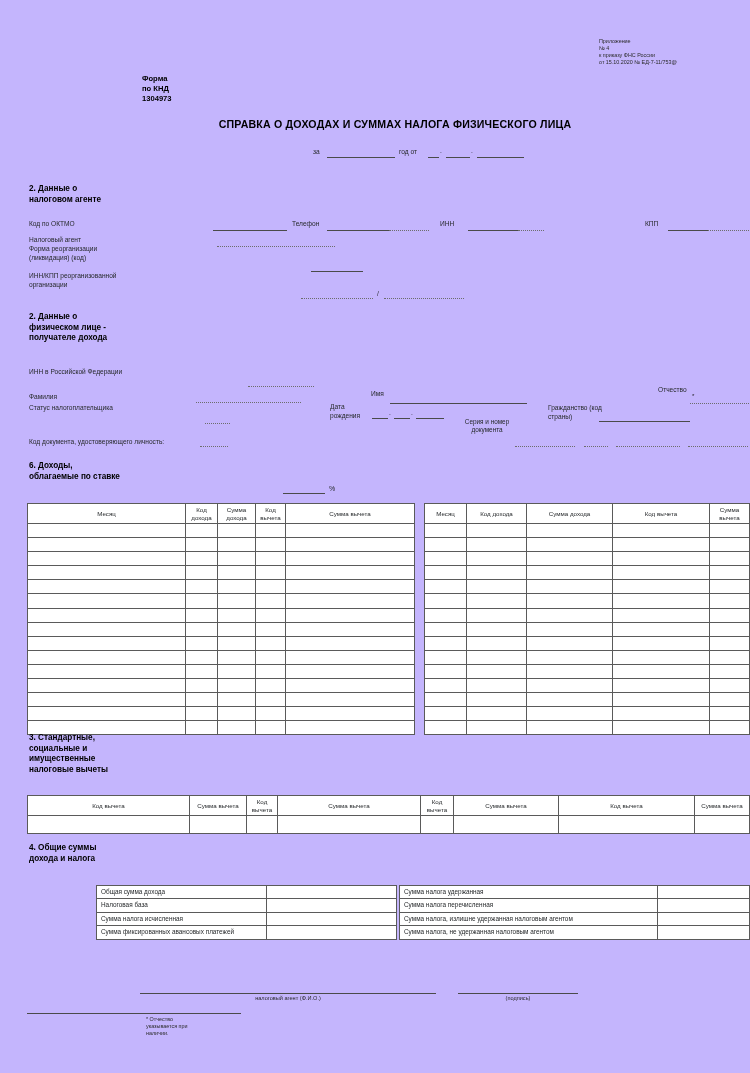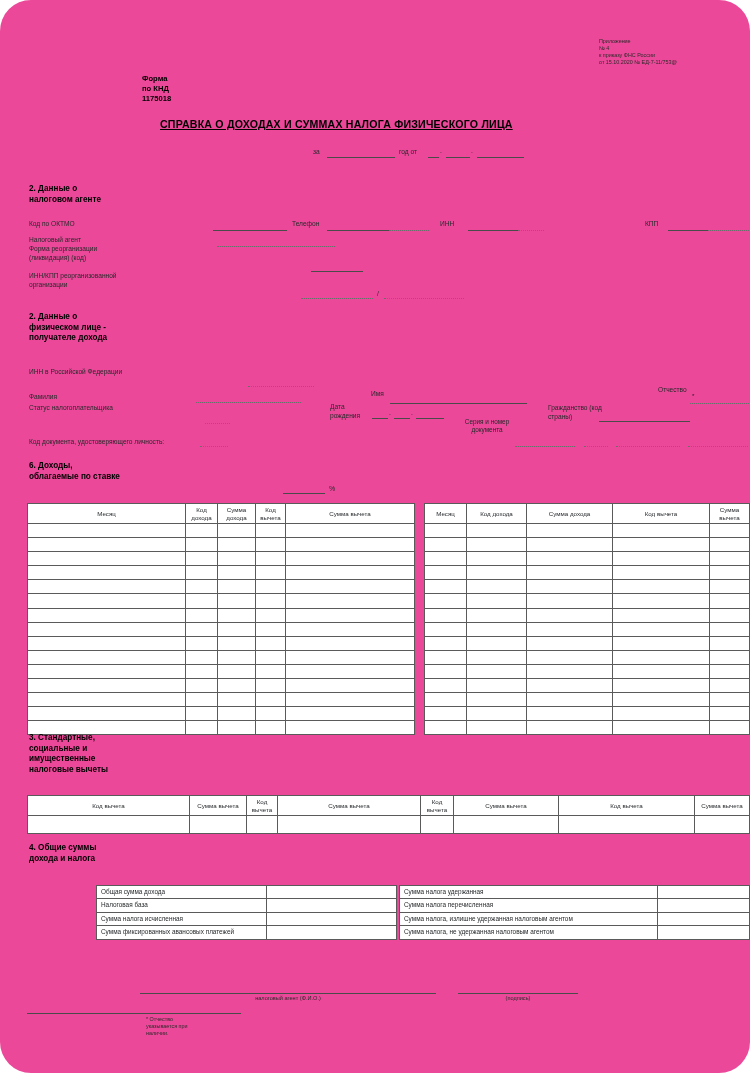--- a/index.html
+++ b/index.html
@@ -8,35 +8,34 @@
     background: #ffffff;
   }
   body {
     font-family: "Liberation Sans", "DejaVu Sans", sans-serif;
     color: #1a1a1a;
   }
   #page {
     position: relative;
     width: 750px;
     height: 1073px;
-    background: #ec4899;
+    background: #c4b5fd;
     overflow: hidden;
-    border-radius: 31px;
   }
   .abs { position: absolute; }
   .lbl   { font-size: 6.6px; line-height: 8.6px; color: #26292b; }
   .lbl-c { font-size: 6.4px; line-height: 8.2px; color: #26292b; }
   .sect  { font-size: 8.2px; line-height: 10.6px; font-weight: bold; color: #000; }
   .formno{ font-size: 7.6px; line-height: 10px; font-weight: bold; color: #000; }
   .title {
     font-size: 10.6px;
     font-weight: bold;
     letter-spacing: .2px;
     color: #000;
-    text-decoration: underline;
+    text-align: center;
   }
 
   
   .rule {
     position: absolute;
     border-bottom: 1px solid #4a4a4a;
     height: 0;
   }
   .rule-d {
     position: absolute;
@@ -113,21 +112,21 @@
   <div class="abs hdr-note" style="left:599px; top:38px; width:150px;">
     <div>Приложение</div>
     <div>№ 4</div>
     <div>к приказу ФНС России</div>
     <div>от 15.10.2020 № ЕД-7-11/753@</div>
   </div>
 
   <div class="abs formno" style="left:142px; top:74px; width:110px;">
     <div>Форма</div>
     <div>по КНД</div>
-    <div>1175018</div>
+    <div>1304973</div>
   </div>
 
   <div class="abs title" style="left:160px; top:118px; width:470px;">СПРАВКА О ДОХОДАХ И СУММАХ НАЛОГА ФИЗИЧЕСКОГО ЛИЦА</div>
 
   <div class="abs lbl" style="left:313px; top:148px;">за</div>
   <div class="rule" style="left:327px; top:157px; width:68px;"></div>
   <div class="abs lbl" style="left:399px; top:148px;">год от</div>
   <div class="rule" style="left:428px; top:157px; width:11px;"></div>
   <div class="abs lbl" style="left:440px; top:147px;">.</div>
   <div class="rule" style="left:446px; top:157px; width:24px;"></div>

